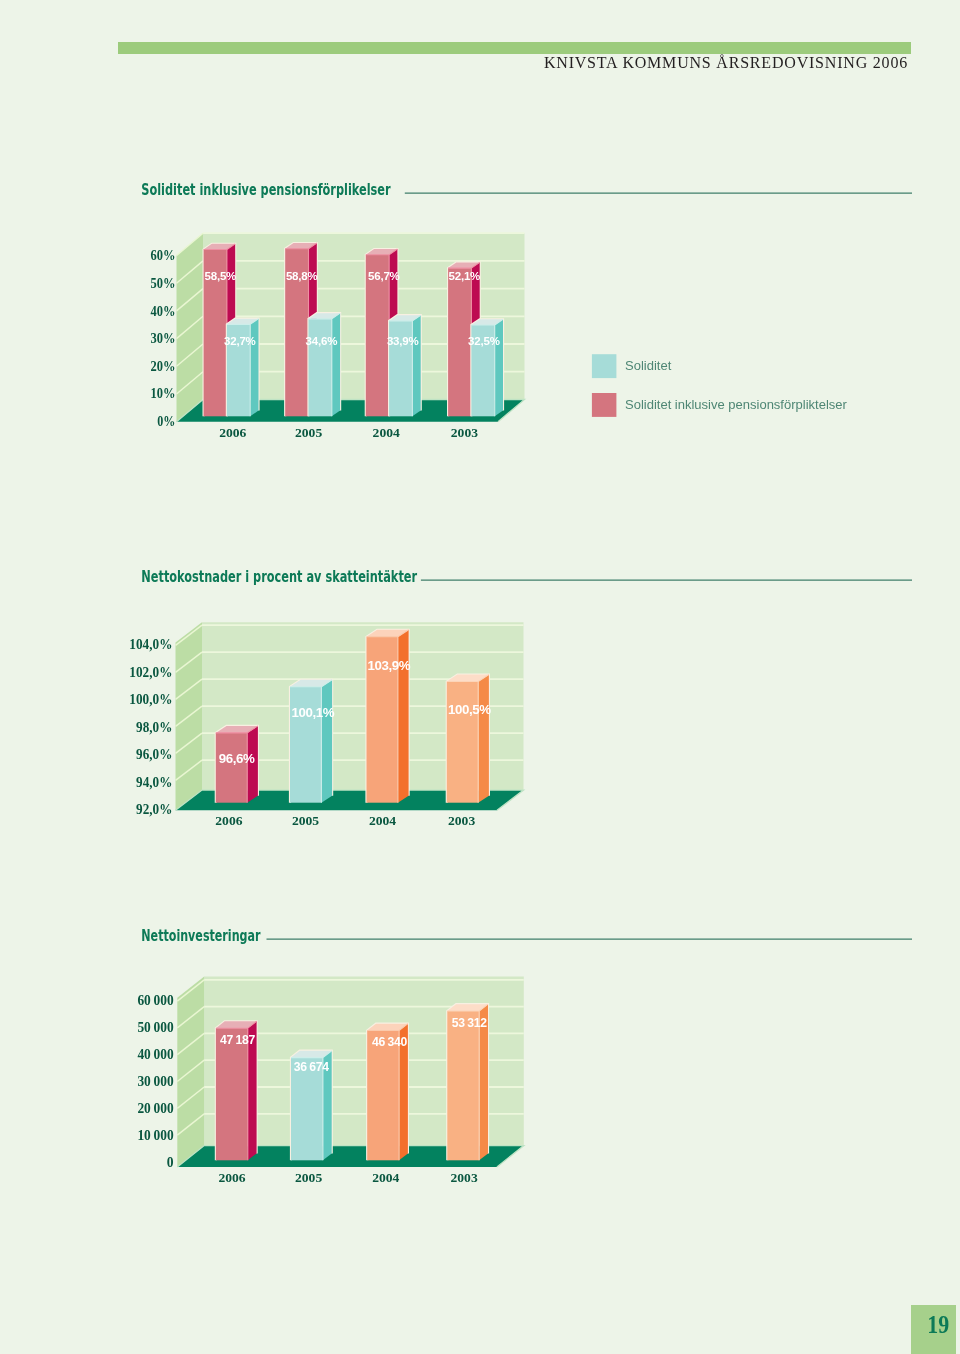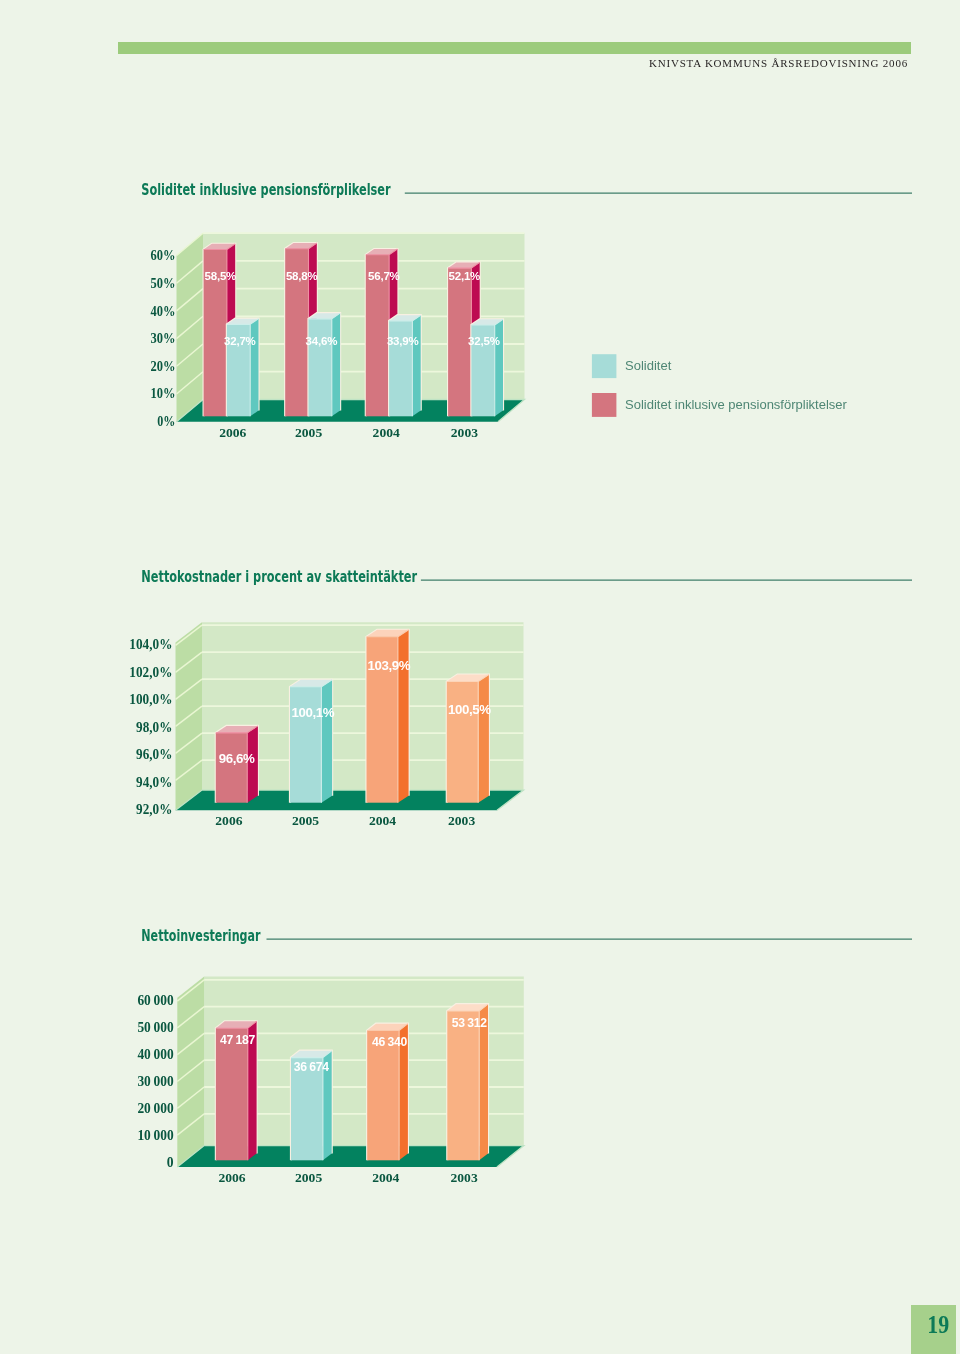--- a/index.html
+++ b/index.html
@@ -1,21 +1,21 @@
 <!DOCTYPE html>
 <html><head>
 <meta charset="utf-8">
 <style>
 html,body{margin:0;padding:0;}
 body{width:960px;height:1354px;overflow:hidden;position:relative;
      font-family:"Liberation Sans",sans-serif;-webkit-font-smoothing:antialiased;}
 #page{position:absolute;left:0;top:0;width:960px;height:1354px;}
 #accent-bar{position:absolute;left:118px;top:41.5px;width:793px;height:12.5px;}
 #header-text{position:absolute;left:0;top:56.0px;width:908px;text-align:right;
-  font-family:"Liberation Serif",serif;font-size:11px;letter-spacing:0.8px;
+  font-family:"Liberation Serif",serif;font-size:16px;letter-spacing:0.8px;
   line-height:14px;white-space:nowrap;}
 #page-badge{position:absolute;left:911.3px;top:1304.7px;width:44.3px;height:49px;}
 svg{position:absolute;left:0;top:0;overflow:visible;}
 </style>
 </head>
 <body style="background: rgb(237, 244, 232);">
 
 <div id="page">
   <div id="accent-bar" style="background: rgb(156, 203, 124);"></div>
   <div id="header-text" style="color: rgb(35, 31, 32);">KNIVSTA KOMMUNS ÅRSREDOVISNING 2006</div>

